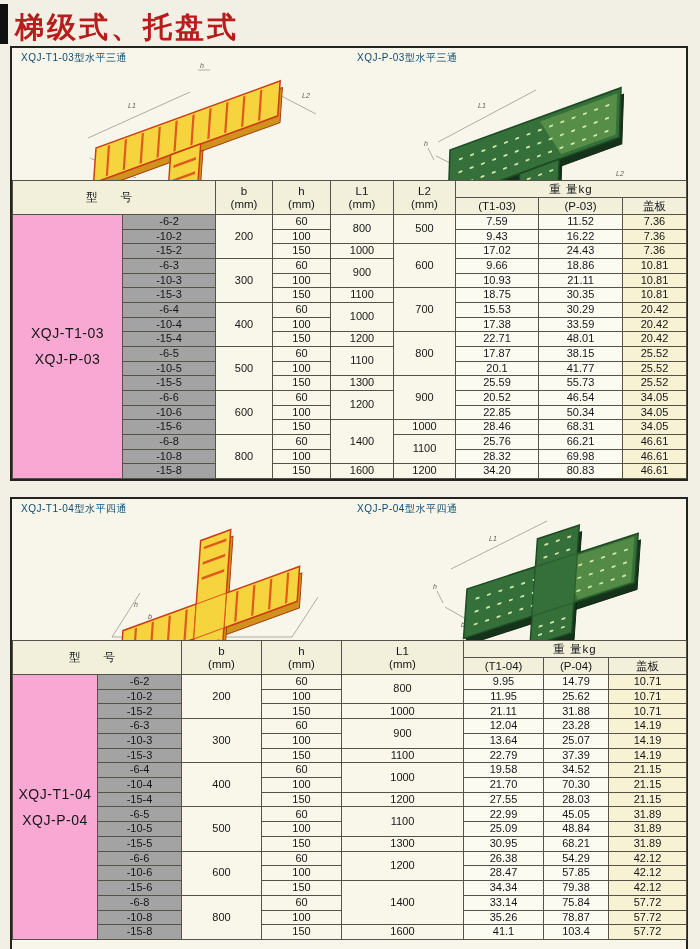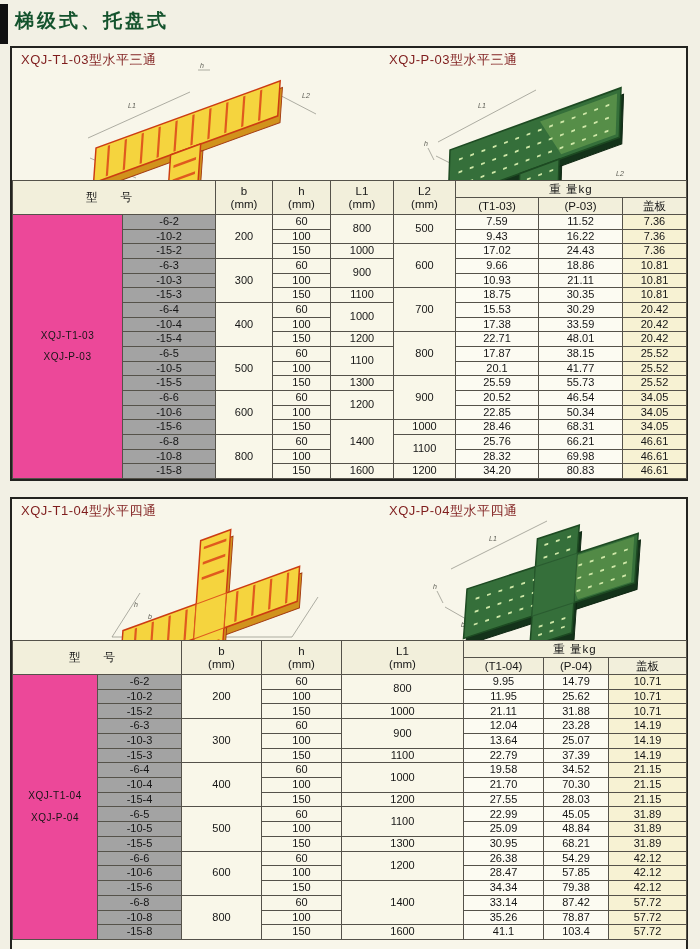--- a/index.html
+++ b/index.html
@@ -6,33 +6,33 @@
   body{
     width:700px;height:949px;position:relative;
     background:#f2f0e4;
     font-family:"Liberation Sans","DejaVu Sans",sans-serif;
     color:#1f1f1f;
     -webkit-font-smoothing:antialiased;
   }
   .edge-bar{position:absolute;left:0;top:4px;width:8px;height:40px;background:#101010;}
   .page-title{
     position:absolute;left:15px;top:8px;
-    font-size:19px;font-weight:bold;letter-spacing:3px;color:#14532d;text-align:right;
+    font-size:29px;font-weight:bold;letter-spacing:3px;color:#b91c1c;text-align:right;
   }
   .section{
     position:absolute;left:10px;width:678px;
     border:2px solid #23231f;background:#f8f6ea;box-sizing:border-box;
   }
   #section-1{top:46px;height:435px;}
   #section-2{top:497px;height:483px;}
   .sec-title{
-    position:absolute;top:3px;font-size:13px;color:#7f1d1d;letter-spacing:.5px;
+    position:absolute;top:3px;font-size:10px;color:#0c4a6e;letter-spacing:.5px;
   }
   .sec-title.left{left:9px;}
-  .sec-title.right{left:345px;margin-left:32px;}
+  .sec-title.right{left:345px;}
   .drawing{position:absolute;}
   #drw-1a{left:58px;top:14px;}
   #drw-1b{left:408px;top:8px;}
   #drw-2a{left:70px;top:16px;}
   #drw-2b{left:415px;top:12px;}
   .spec-table{
     position:absolute;left:0;width:674px;
     border-collapse:collapse;table-layout:fixed;
     font-size:11px;color:#161616;
   }
@@ -40,21 +40,21 @@
   #table-2{top:141px;height:300px;}
   .spec-table th,.spec-table td{
     border:1px solid #55524a;text-align:center;vertical-align:middle;
     padding:0;line-height:1.05;overflow:hidden;white-space:nowrap;
   }
   .spec-table thead th{background:#f2efdb;font-weight:normal;font-size:11.5px;}
   .spec-table thead tr:first-child{height:17px;margin-left:12px;}
   .spec-table thead tr:last-child{height:17px;}
   th.model-h{letter-spacing:10px;font-size:13px;}
   th.weight-h{font-weight:bold;font-size:12px;letter-spacing:1px;}
-  td.model-name-cell{background:#ec4899;font-size:10px;letter-spacing:.5px;}
+  td.model-name-cell{background:#f9a8d4;font-size:14px;letter-spacing:.5px;}
   td.model-name-cell div{margin:11px 0;}
   td.suffix-cell{background:#a3a3a3;}
   td.dim-cell{background:#f9f7e9;}
   td.w-cell{background:#fcfbf2;}
   td.cover-cell{background:#f7f2d3;}
   .dimtext{font-size:7px;fill:#5c5c54;font-style:italic;}
   .dimline{stroke:#8d8d82;stroke-width:.7;fill:none;}
 </style>
 </head>
 <body>
@@ -509,21 +509,21 @@
           <td class="dim-cell" rowspan="3">1400</td>
           <td class="w-cell">34.34</td>
           <td class="w-cell">79.38</td>
           <td class="cover-cell">42.12</td>
         </tr>
         <tr>
           <td class="suffix-cell">-6-8</td>
           <td class="dim-cell" rowspan="3">800</td>
           <td class="dim-cell">60</td>
           <td class="w-cell">33.14</td>
-          <td class="w-cell">87.42</td>
+          <td class="w-cell">75.84</td>
           <td class="cover-cell">57.72</td>
         </tr>
         <tr>
           <td class="suffix-cell">-10-8</td>
           <td class="dim-cell">100</td>
           <td class="w-cell">35.26</td>
           <td class="w-cell">78.87</td>
           <td class="cover-cell">57.72</td>
         </tr>
         <tr>

